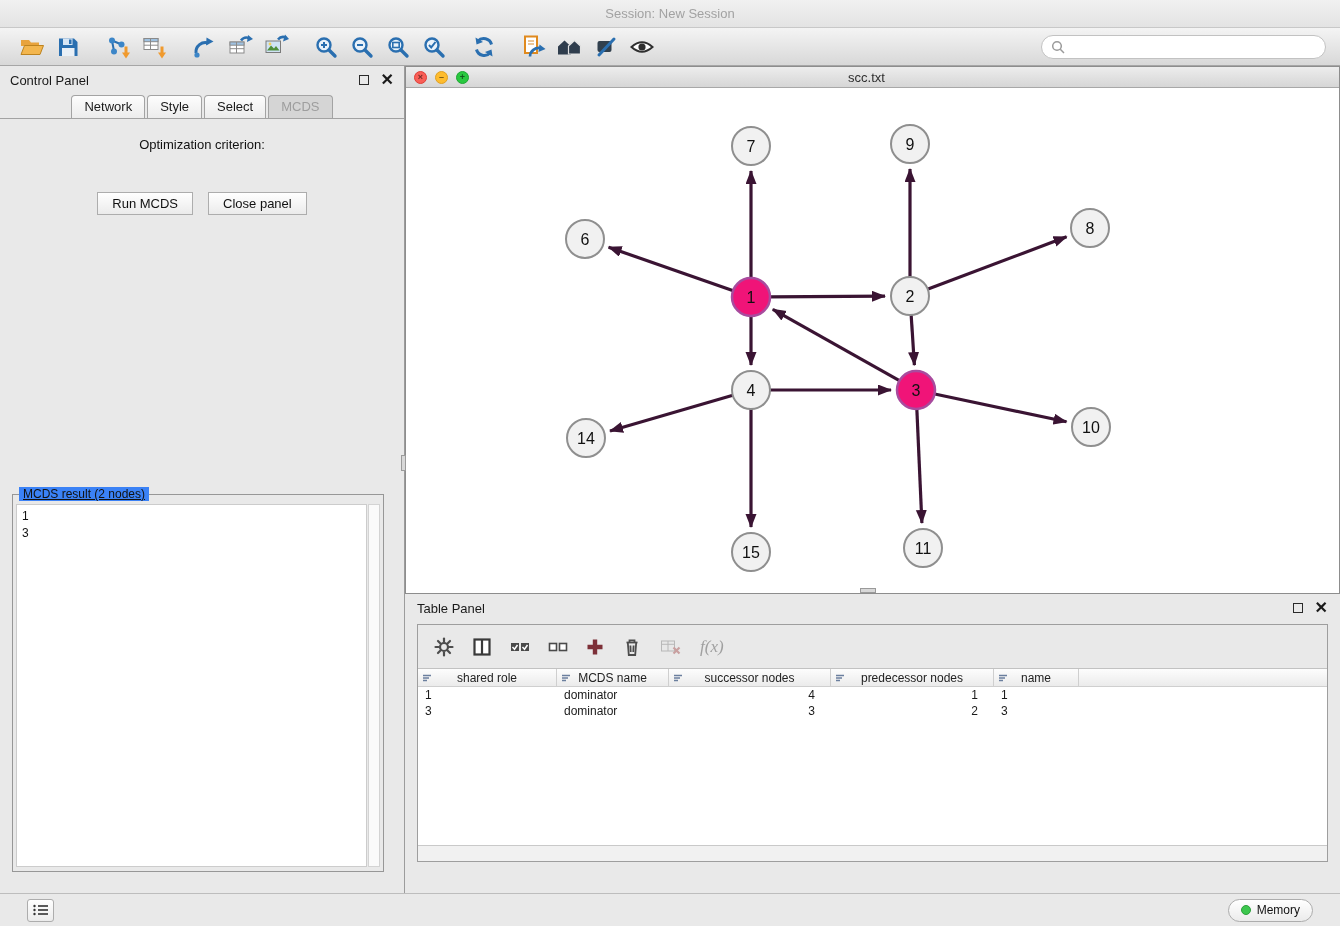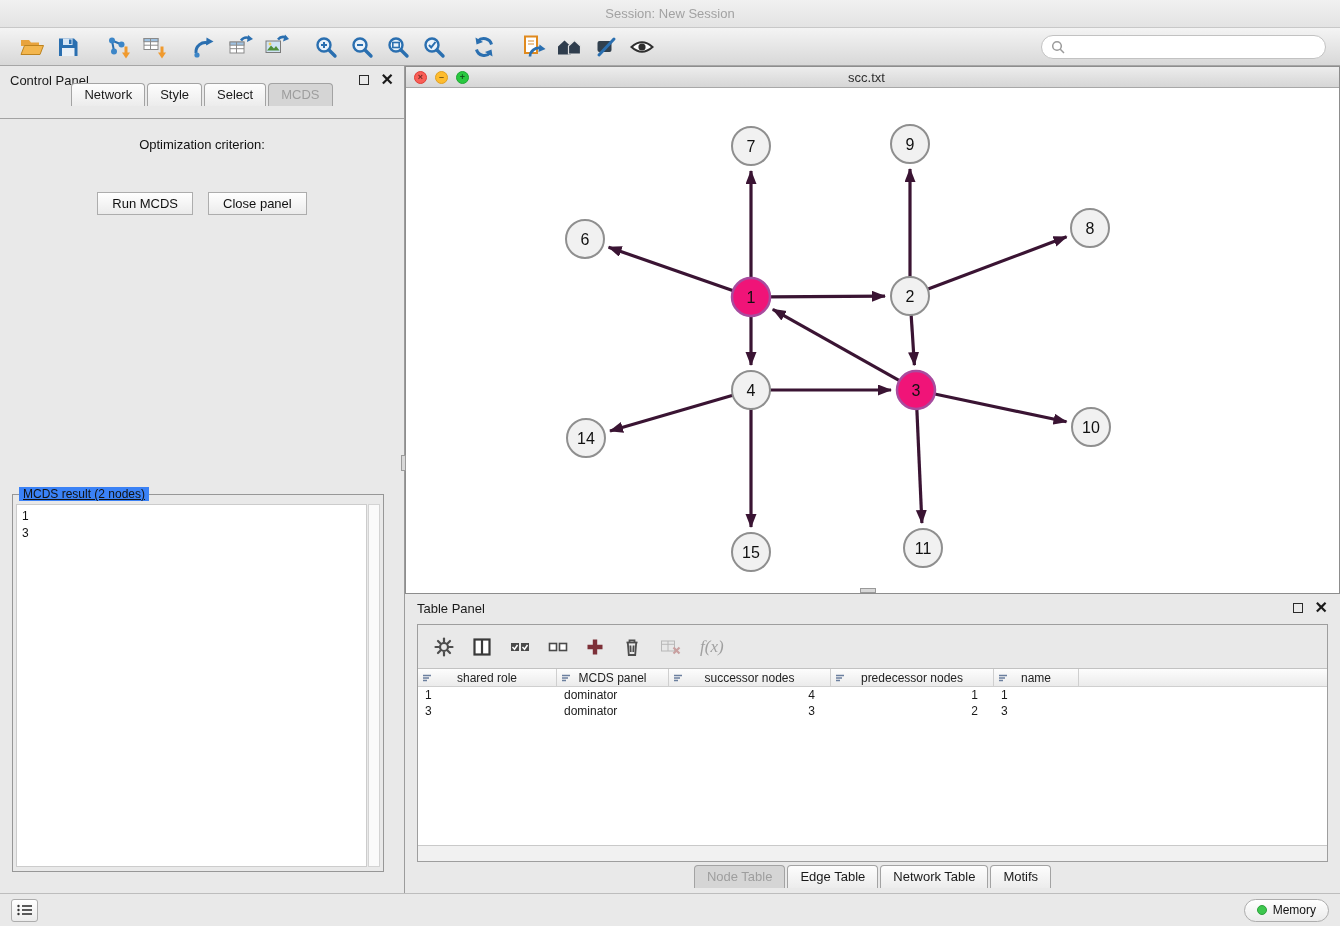--- a/index.html
+++ b/index.html
@@ -45,21 +45,21 @@
   .control-panel {
     position:absolute; left:0; top:66px; width:405px; height:827px;
     background:#e9e9e9; border-right:1px solid #9c9c9c;
   }
   .cp-header { height:28px; display:flex; align-items:center; padding:0 10px; font-size:13px; color:#1a1a1a; }
   .panel-icons { margin-left:auto; display:flex; gap:12px; align-items:center; }
   .float-icon { width:10px; height:10px; border:1.6px solid #2a2a2a; background:transparent; }
   .close-icon { font-size:16px; font-weight:bold; color:#1a1a1a; line-height:12px; cursor:pointer; }
   .cp-tabbar {
     height:25px; display:flex; justify-content:center; align-items:flex-end; gap:2px;
-    border-bottom:1px solid #a3a3a3; padding-bottom:12px;
+    border-bottom:1px solid #a3a3a3; padding-bottom:0;
   }
   .tab {
     font-size:13px; padding:3px 12px 4px 12px;
     border:1px solid #a3a3a3; border-bottom:none; border-radius:4px 4px 0 0;
     background:linear-gradient(#fdfdfd,#ececec); color:#1a1a1a; cursor:pointer; white-space:nowrap;
   }
   .tab.active { background:#d5d5d5; color:#9e9e9e; }
   .opt-label { position:absolute; top:71px; left:0; width:100%; text-align:center; font-size:13px; color:#111; }
   .dropdown {
     position:absolute; top:92px; left:45px; width:310px; height:24px;
@@ -132,21 +132,21 @@
   .tbl-body { flex:1; background:#fff; overflow:hidden; }
   .tr { display:flex; height:16px; align-items:center; cursor:default; }
   .td { font-size:12px; color:#1a1a1a; padding:0 16px 0 7px; white-space:nowrap; overflow:hidden; }
   .tbl-hscroll { height:16px; flex:0 0 16px; background:#f1f1f1; border-top:1px solid #c9c9c9; }
   .tp-tabs { position:absolute; left:0; top:271px; width:100%; display:flex; justify-content:center; gap:2px; }
 
   
   .statusbar {
     position:absolute; left:0; top:893px; width:1340px; height:33px;
     background:#e9e9e9; border-top:1px solid #bdbdbd;
-    display:flex; align-items:center; padding:0 11px;gap:36px;
+    display:flex; align-items:center; padding:0 27px;gap:36px;
   }
   .list-button {
     width:27px; height:23px; border:1px solid #adadad; border-radius:3px;
     background:linear-gradient(#ffffff,#ebebeb); display:flex; align-items:center; justify-content:center; cursor:pointer;
   }
   .memory-button {
     margin-left:auto; height:23px; border:1px solid #adadad; border-radius:12px;
     background:linear-gradient(#ffffff,#ebebeb); display:flex; align-items:center; gap:6px;
     padding:0 12px; font-size:12px; color:#111; cursor:pointer;
   }
@@ -496,21 +496,21 @@
             </svg>
           </span>
         <span>shared role</span>
       </div>
       <div class="th" style="width:112px">
         <span class="sort">
             <svg width="10" height="10" viewBox="0 0 10 10">
               <path d="M1 2.5 h8 M1 5 h6 M1 7.5 h4" stroke="#6b7f9e" stroke-width="1.4"></path>
             </svg>
           </span>
-        <span>MCDS panel</span>
+        <span>MCDS name</span>
       </div>
       <div class="th" style="width:162px">
         <span class="sort">
             <svg width="10" height="10" viewBox="0 0 10 10">
               <path d="M1 2.5 h8 M1 5 h6 M1 7.5 h4" stroke="#6b7f9e" stroke-width="1.4"></path>
             </svg>
           </span>
         <span>successor nodes</span>
       </div>
       <div class="th" style="width:163px">
@@ -541,26 +541,20 @@
         <div class="tr">
           <div class="td" style="width: 139px; text-align: left;">3</div>
           <div class="td" style="width: 112px; text-align: left;">dominator</div>
           <div class="td" style="width: 162px; text-align: right;">3</div>
           <div class="td" style="width: 163px; text-align: right;">2</div>
           <div class="td" style="width: 85px; text-align: left;">3</div>
         </div>
       </div>
     <div class="tbl-hscroll"></div>
   </div>
-  <div class="tp-tabs">
-    <div class="tab active">Node Table</div>
-    <div class="tab">Edge Table</div>
-    <div class="tab">Network Table</div>
-    <div class="tab">Motifs</div>
-  </div>
 </div>
 
 <div class="statusbar">
   <button class="list-button">
     <svg width="20" height="18" viewBox="0 0 20 18">
       <g stroke="#333" stroke-width="1.6">
         <line x1="7" y1="5" x2="17" y2="5"></line>
           <line x1="7" y1="9" x2="17" y2="9"></line>
           <line x1="7" y1="13" x2="17" y2="13"></line>
       </g>

